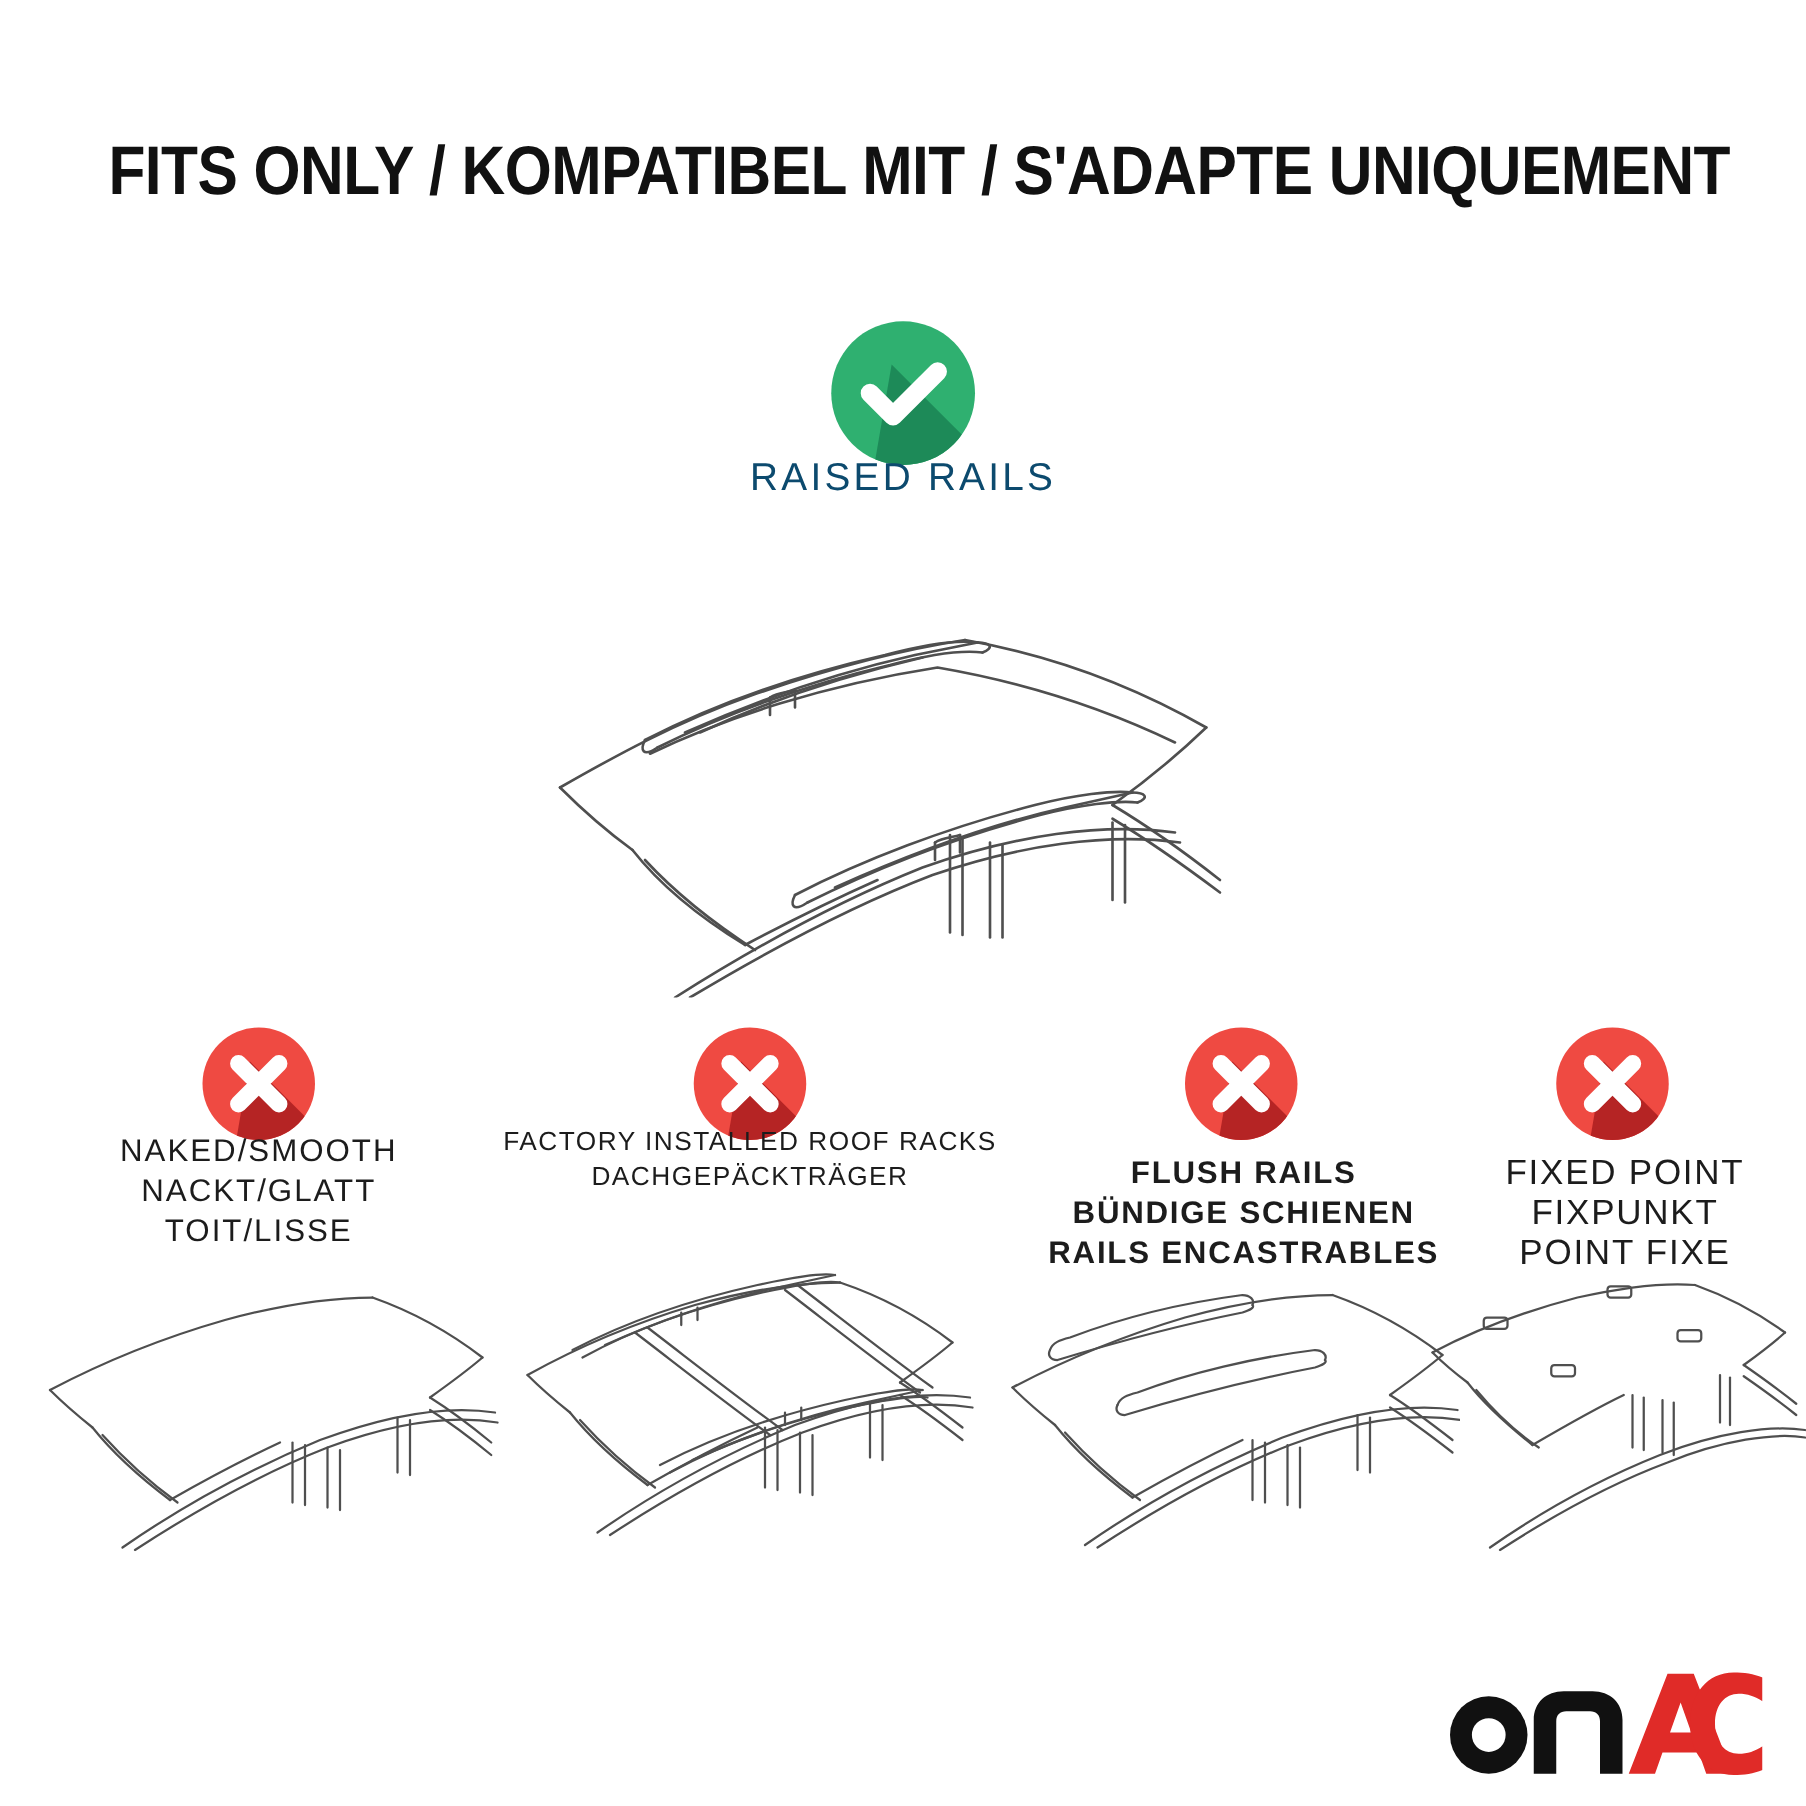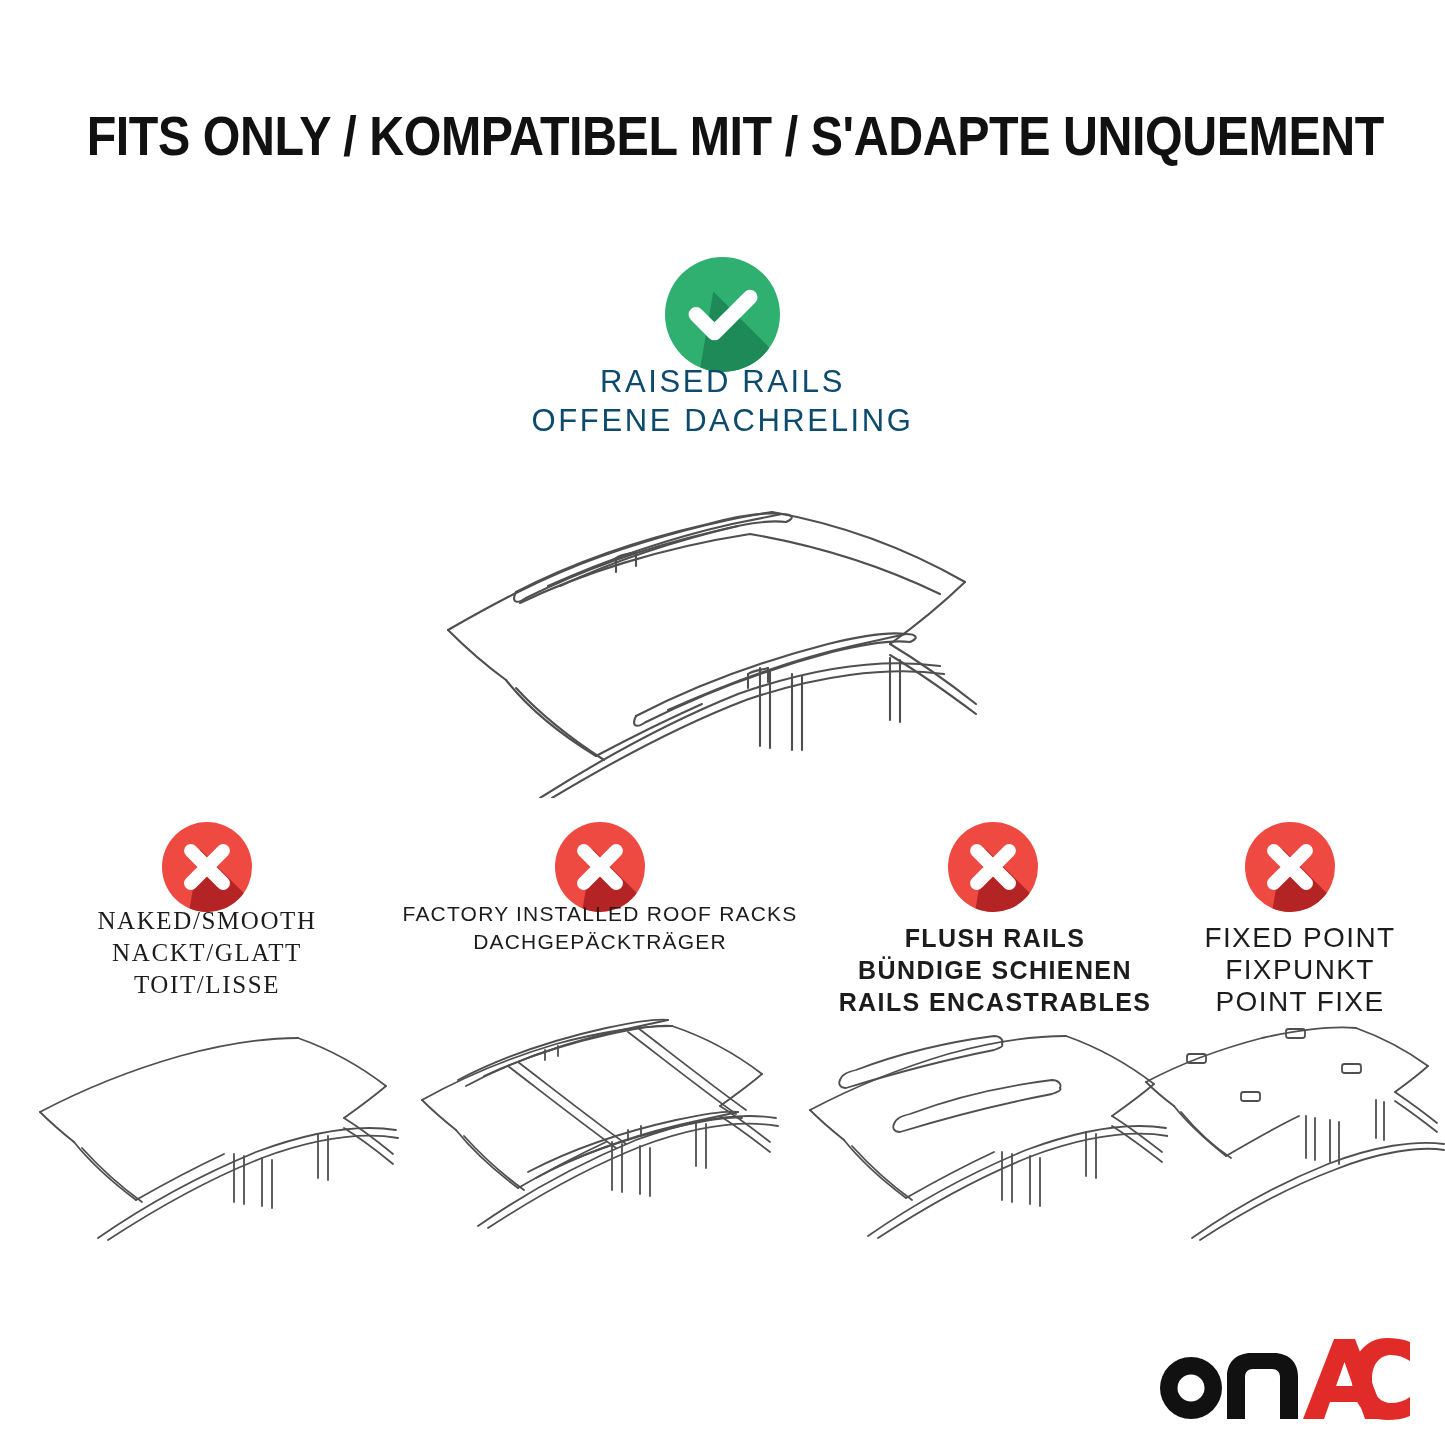--- a/index.html
+++ b/index.html
@@ -64,21 +64,21 @@
   
   .col-labels {
     position:absolute;
     text-align:center;
     font-weight:300;
     color:#1c1c1c;
     white-space:nowrap;
   }
   .col-labels .ln { display:block; }
 
-  .c0 { left:47px;  top:905px; width:320px; font-size:25px; letter-spacing:1.6px; line-height:32px;font-family:Liberation Serif, serif; }
+  .c0 { left:47px;  top:905px; width:320px; font-size:25px; letter-spacing:1.6px; line-height:32px; }
   .c1 { left:375px; top:900px; width:450px; font-size:21px; letter-spacing:1.2px; line-height:28px; }
   .c2 { left:815px; top:922px; width:360px; font-size:25px; letter-spacing:1.4px; line-height:32px;font-weight:bold; }
   .c3 { left:1155px;top:922px; width:290px; font-size:28px; letter-spacing:1.4px; line-height:32px; }
 
   
   .illus { position:absolute; }
   .illus svg { display:block; }
 
   
   .logo {
@@ -99,21 +99,20 @@
     <div class="badge green" style="width:115px; height:115px;">
       <div class="shadow"></div>
       <svg viewBox="0 0 100 100" aria-hidden="true">
         <path d="M27 50 L43 66 L74 35" fill="none" stroke="#ffffff" stroke-width="13" stroke-linecap="round" stroke-linejoin="round"></path>
       </svg>
     </div>
   </div>
 
   <div class="center-labels">
     <div>RAISED RAILS</div>
-    <div>OFFENE DACHRELING</div>
   </div>
 
   <div class="illus" style="left:420px; top:498px;">
     <svg width="570" height="300" viewBox="0 0 570 300">
       <g fill="none" stroke="#4f4f4f" stroke-width="2.1" stroke-linecap="round" stroke-linejoin="round">
 
         <path d="M28 132 C70 108 120 80 182 58 C240 38 300 22 352 14"></path>
         <path d="M352 14 C420 26 482 48 545 84"></path>
         <path d="M545 84 C520 108 498 126 470 146"></path>
         <path d="M28 132 C46 150 64 166 86 182"></path>

